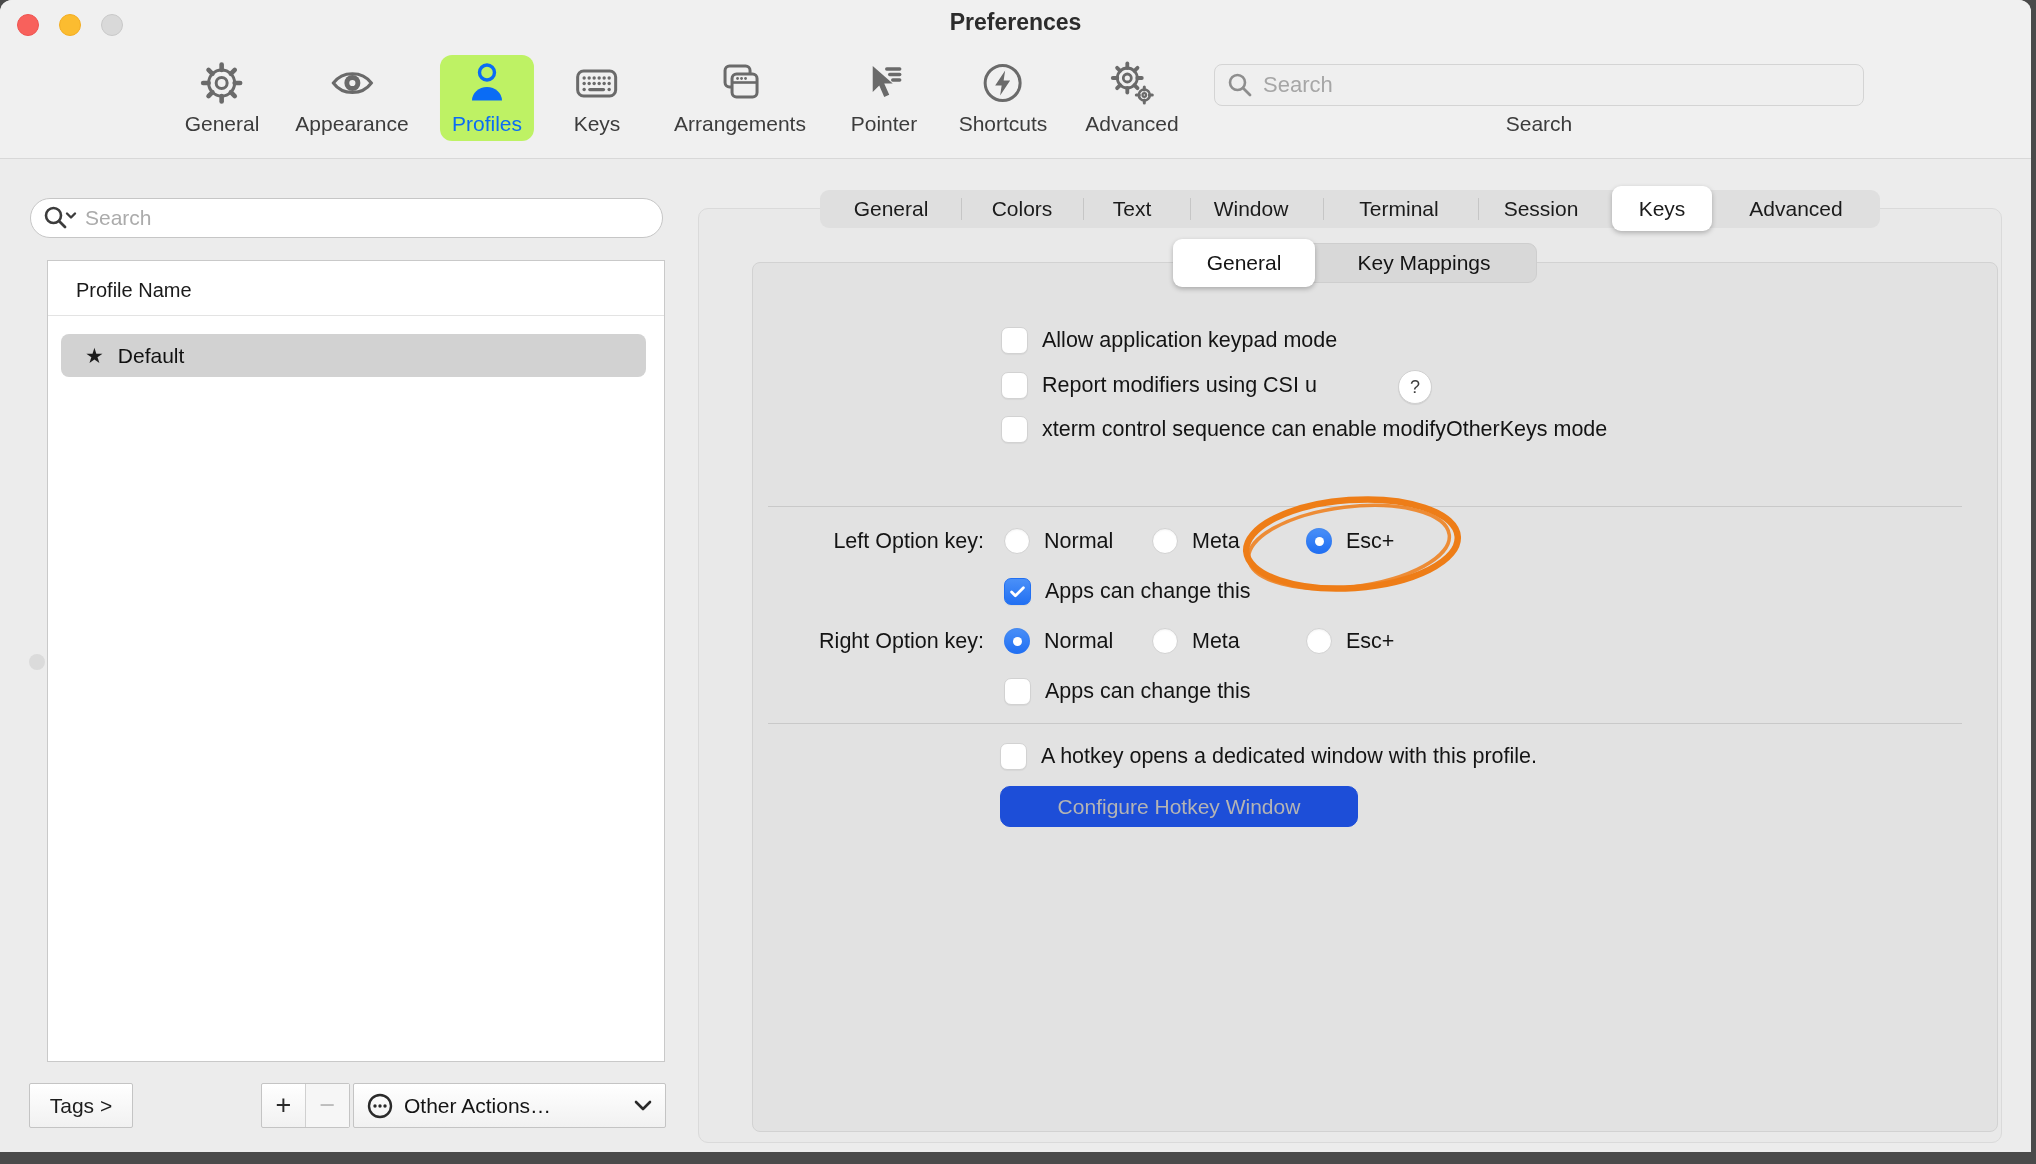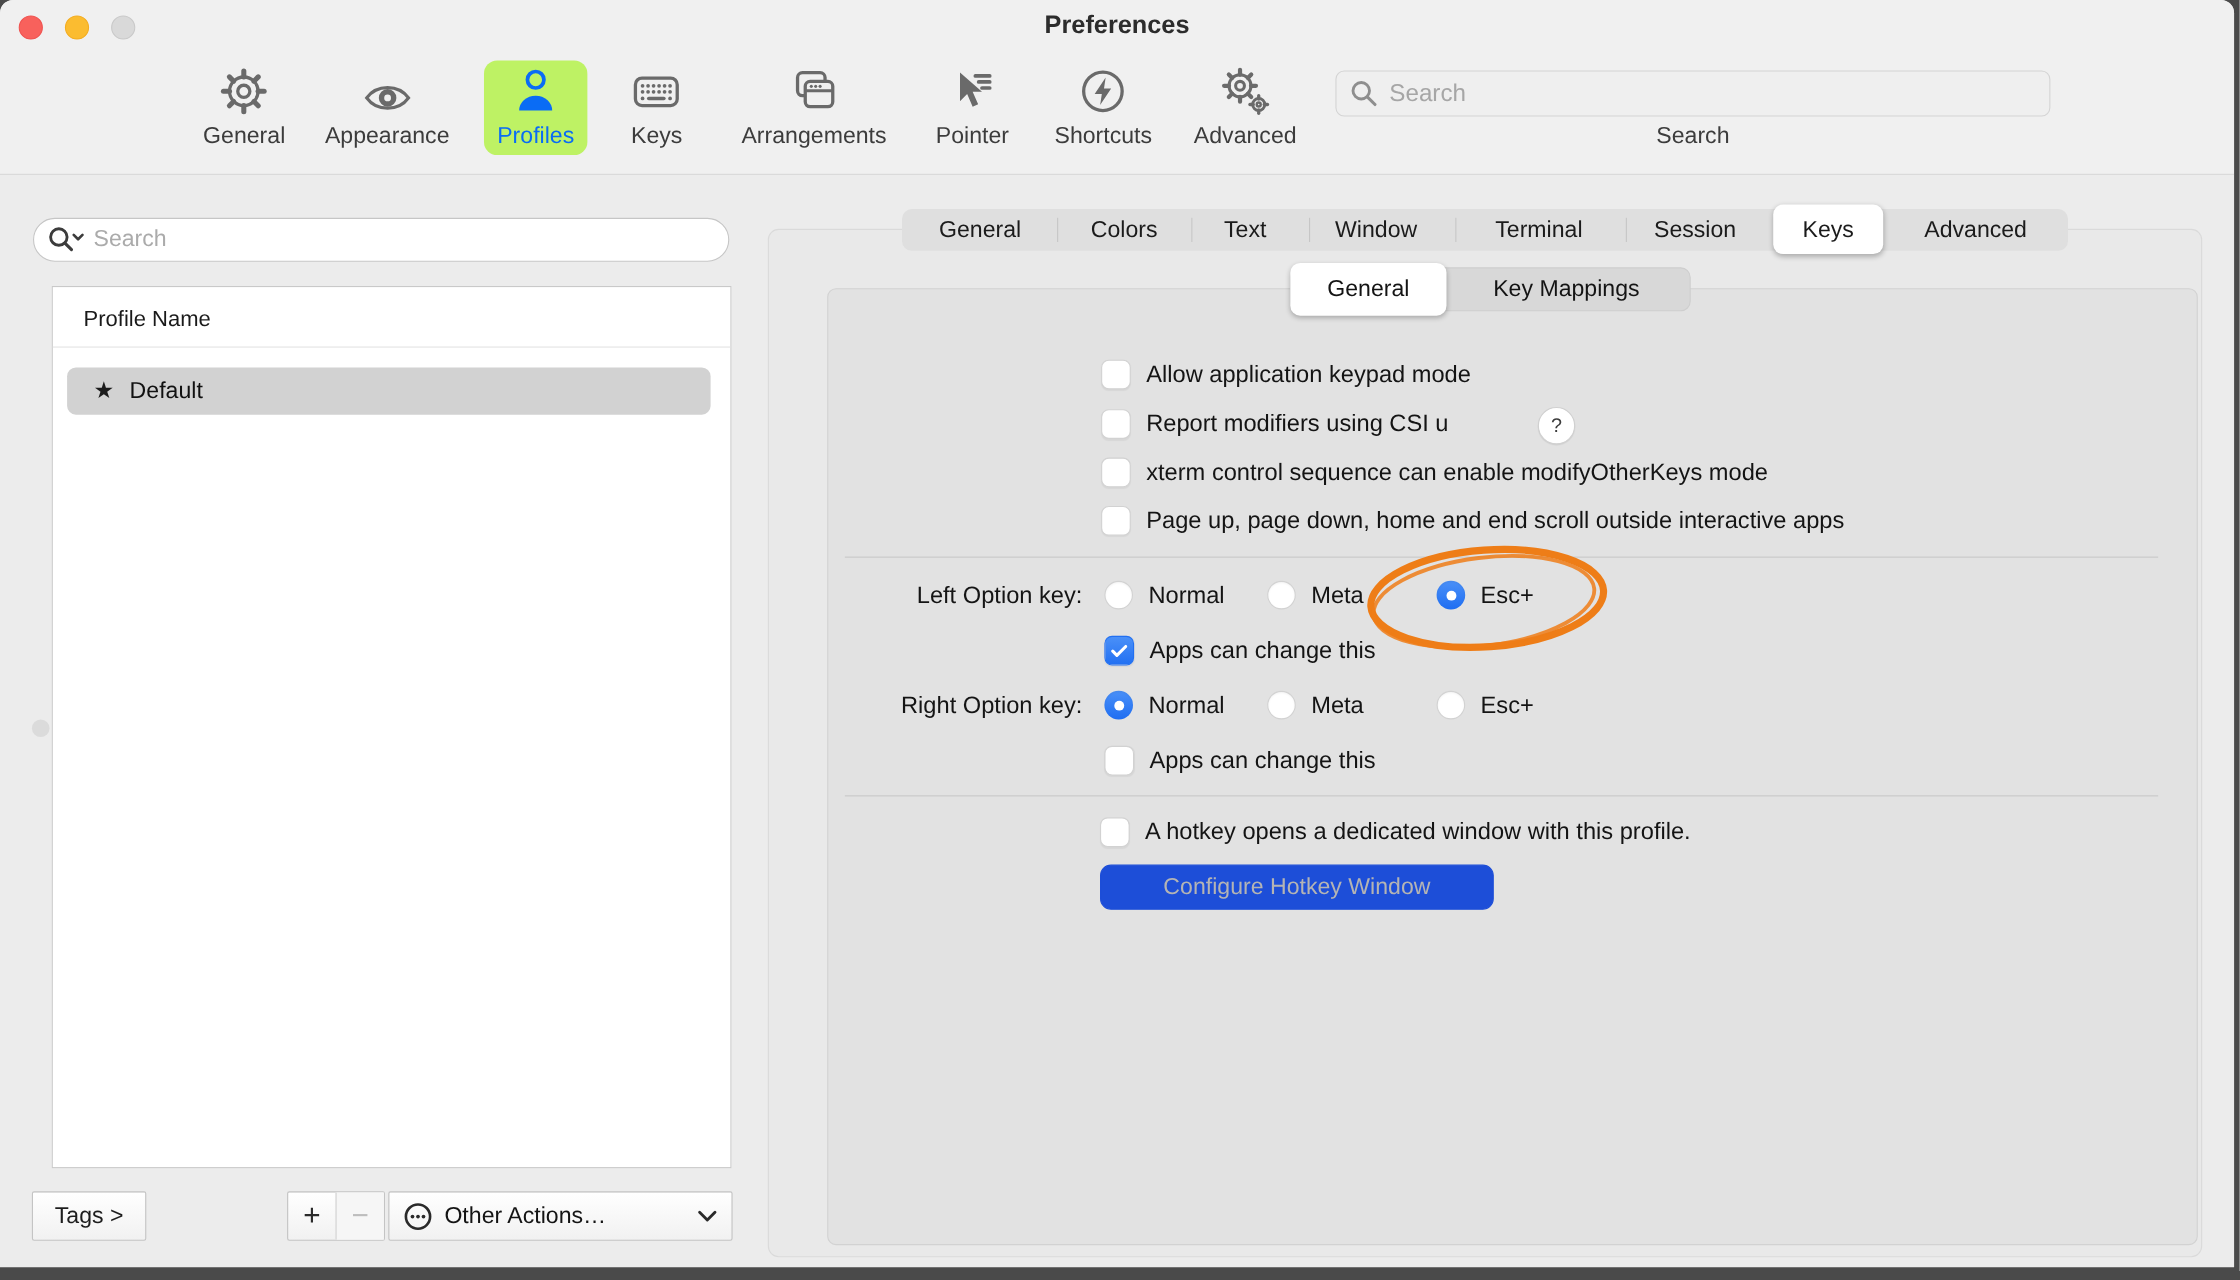--- a/index.html
+++ b/index.html
@@ -88,21 +88,21 @@
             <line x1="31.2" y1="31.2" x2="35.1" y2="35.1"></line>
             <line x1="8.9" y1="35.1" x2="12.8" y2="31.2"></line>
             <line x1="31.2" y1="12.8" x2="35.1" y2="8.9"></line>
           </g>
           <circle cx="22" cy="22" r="13" stroke-width="3"></circle>
           <circle cx="22" cy="22" r="5.5" stroke-width="3"></circle>
         </svg>
     </span>
     <span class="lbl">General</span>
   </div>
-  <div class="tb-item" style="left:352px;justify-content:flex-end;">
+  <div class="tb-item" style="left:352px;">
     <span class="tb-icon">
       <svg width="46" height="44" viewBox="0 0 44 44">
           <path d="M3 22 C12 9.5 32 9.5 41 22 C32 34.5 12 34.5 3 22 Z" stroke-width="3"></path>
           <circle cx="22" cy="22" r="8" fill="#6a6a6a" stroke="none"></circle>
           <circle cx="22" cy="22" r="3.1" fill="#f0f0f0" stroke="none"></circle>
         </svg>
     </span>
     <span class="lbl">Appearance</span>
   </div>
   <div class="tb-item selected" style="left:487px;">
@@ -290,24 +290,20 @@
   </div>
   <div class="crow" style="left:1001px;top:372px;">
     <span class="cb"></span>
     <span class="txt">Report modifiers using CSI u</span>
   </div>
   <div class="help-btn" style="top:370px;">?</div>
   <div class="crow" style="left:1001px;top:416px;">
     <span class="cb"></span>
     <span class="txt">xterm control sequence can enable modifyOtherKeys mode</span>
   </div>
-  <div class="crow" style="left:1001px;top:460px;">
-    <span class="cb"></span>
-    <span class="txt">Page up, page down, home and end scroll outside interactive apps</span>
-  </div>
 
   <div class="divider" style="top:506px;"></div>
 
   <div class="opt-label" style="top:529px;">Left Option key:</div>
   <div class="crow" style="left:1004px;top:528px;">
     <span class="radio"></span>
     <span class="txt">Normal</span>
   </div>
   <div class="crow" style="left:1152px;top:528px;">
     <span class="radio"></span>

